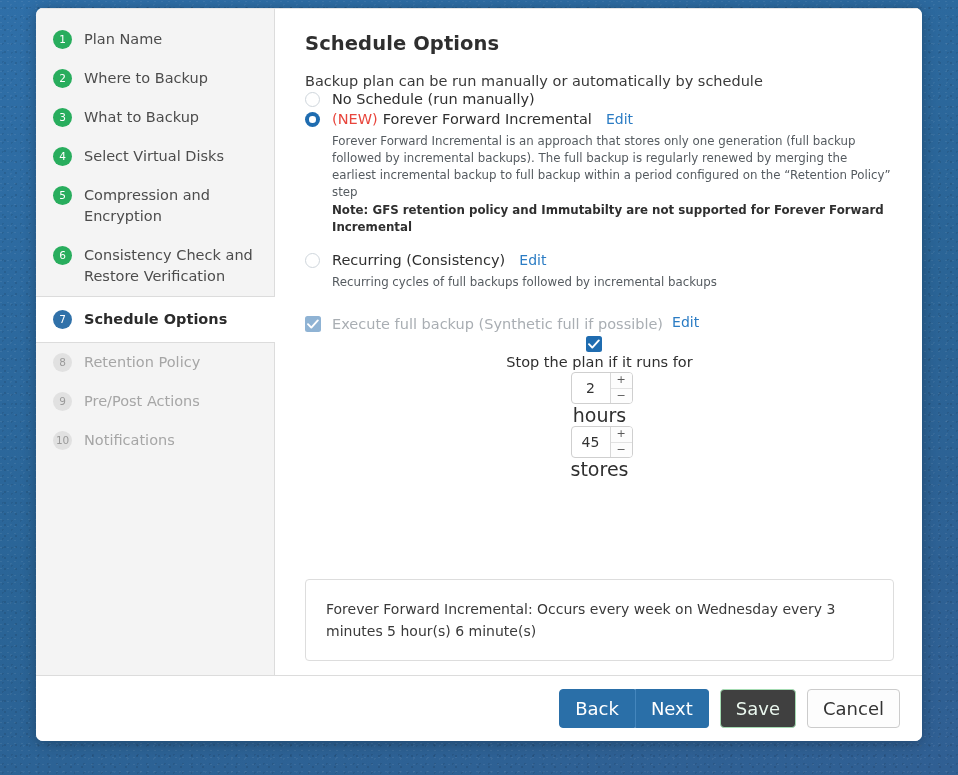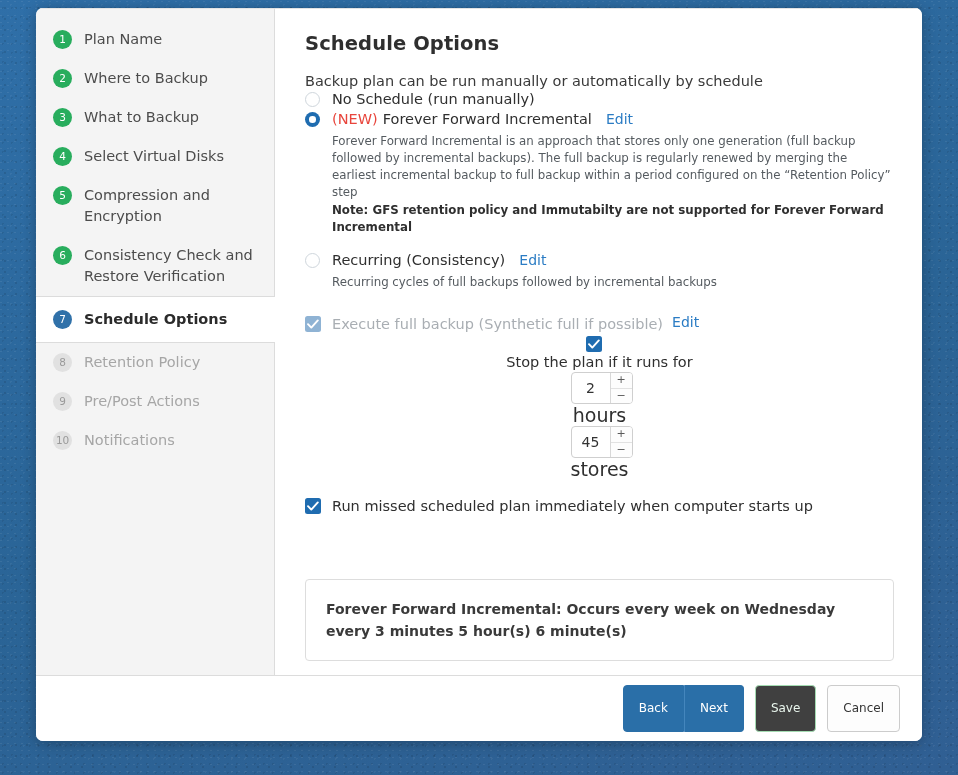--- a/index.html
+++ b/index.html
@@ -231,41 +231,40 @@
     bottom: 14px;
     min-height: 72px;
     border: 1px solid #dddddd;
     border-radius: 4px;
     background: #ffffff;
     padding: 18px 20px;
     box-sizing: border-box;
     font-size: 14px;
     color: #3a3a3a;
     line-height: 22px;
-    font-weight: bold;
   }
 
   
   .footer {
     flex: 0 0 auto;
     height: 66px;
     background: #ffffff;
     border-top: 1px solid #dcdcdc;
     display: flex;
     align-items: center;
     justify-content: flex-end;
     padding-right: 22px;
     box-sizing: border-box;
   }
   .btn {
-    font-size: 12px;
+    font-size: 18px;
     font-family: "DejaVu Sans", "Liberation Sans", sans-serif;
     border-radius: 4px;
     padding: 0 15px;
-    height: 47px;
+    height: 39px;
     line-height: 31px;
     box-sizing: border-box;
     cursor: pointer;
     border: 1px solid transparent;
   }
   .btn-group { display: flex; margin-right: 11px; }
   .btn-group .btn {
     background: #2a6fa8;
     color: #ffffff;
     border-radius: 0;
@@ -410,28 +409,20 @@
         <span class="spinner">
           <span class="val">45</span>
           <span class="btns">
             <span>+</span>
             <span>−</span>
           </span>
         </span>
         <span class="unit">stores</span>
       </div>
 
-      <div class="opt-row" style="margin-top:16px;">
-        <span class="cbx">
-          <svg width="12" height="11" viewBox="0 0 12 11">
-            <path d="M1 5.2 L4.3 8.6 L10.8 1.4" fill="none" stroke="#ffffff" stroke-width="1.9" stroke-linecap="round" stroke-linejoin="round"></path>
-          </svg>
-        </span>
-        <span class="opt-label">Run missed scheduled plan immediately when computer starts up</span>
-      </div>
 
       <div class="summary">Forever Forward Incremental: Occurs every week on Wednesday every 3 minutes 5 hour(s) 6 minute(s)</div>
 
     </div>
 
   </div>
 
   <div class="footer">
     <div class="btn-group">
       <button class="btn">Back</button>

